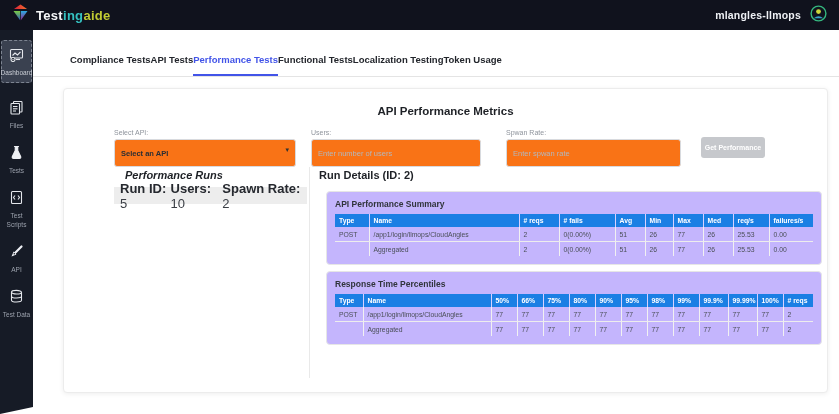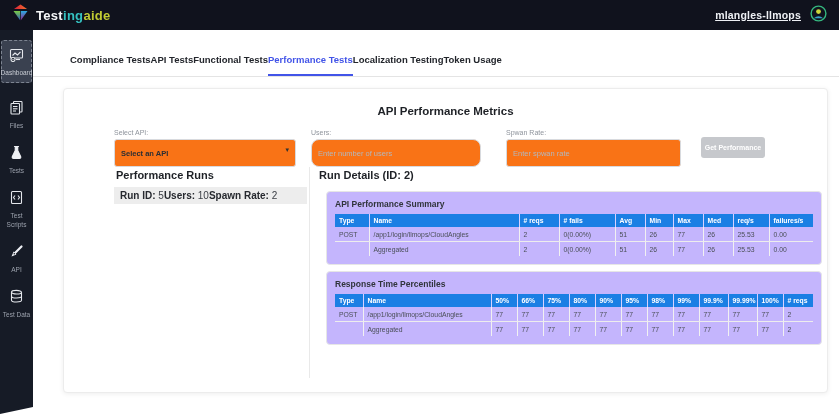--- a/index.html
+++ b/index.html
@@ -6,21 +6,21 @@
   html,body { width:839px; height:414px; overflow:hidden; font-family:"Liberation Sans",sans-serif; background:#fff; position:relative; }
 
   
   .header { position:absolute; top:0; left:0; width:839px; height:30px; background:#10121d; display:flex; align-items:center; justify-content:space-between; padding:0 12px; z-index:5; }
   .brand { display:flex; align-items:center; gap:7px; }
   .brand-name { font-size:13px; font-weight:bold; letter-spacing:.3px; }
   .brand-name .p1 { color:#f5f6f8; }
   .brand-name .p2 { color:#35c2c2; }
   .brand-name .p3 { color:#c0ca33; }
   .user-area { display:flex; align-items:center; gap:9px; }
-  .user-name { color:#eef0f4; font-size:10.5px; font-weight:bold; letter-spacing:.2px;text-decoration:underline; }
+  .user-name { color:#eef0f4; font-size:10.5px; font-weight:bold; letter-spacing:.2px; }
 
   
   .sidebar { position:absolute; top:30px; left:0; width:33px; height:377px; background:#161b26; display:flex; flex-direction:column; align-items:center; padding-top:10px; z-index:4; }
   .side-item { display:flex; flex-direction:column; align-items:center; gap:3px; margin-bottom:15px; width:31px; cursor:pointer; }
   .side-item .lbl { font-size:6.5px; color:#9ba1ac; text-align:center; line-height:1.25; width:33px; }
   .side-item.active { background:#3a4150; border:1px dashed #7d8491; border-radius:3px; padding:7px 1px 5px; margin-bottom:17px; }
   .side-item.active .lbl { color:#c9cdd4; }
   .corner-bl { position:absolute; left:0; top:407px; width:0; height:0; border-top:7px solid #161b26; border-right:33px solid transparent; }
   .grip-br { position:absolute; right:2px; bottom:2px; width:0; height:0; border-bottom:6px solid #9b9b9b; border-left:6px solid transparent; }
 
@@ -38,21 +38,21 @@
   .fld { position:absolute; height:28px; border:1px solid #d8dade; border-radius:3px; font-size:7.5px; color:#3e434b; padding:0 6px; background:#f97316; font-family:"Liberation Sans",sans-serif; }
   .fld::placeholder { color:#b3b7bd; }
   select.fld { appearance:none; -webkit-appearance:none; font-weight:bold; color:#2a2e34; }
   .sel-wrap { position:absolute; }
   .sel-caret { position:absolute; right:7px; top:7px; font-size:7px; color:#333; pointer-events:none; }
   .go-btn { position:absolute; left:637px; top:48px; width:64px; height:21px; background:#c6c8cc; color:#fff; border:none; border-radius:3px; font-size:7px; font-weight:bold; cursor:pointer; font-family:"Liberation Sans",sans-serif; }
 
   .col-sep { position:absolute; left:245px; top:78px; bottom:14px; width:1px; background:#e9e9e9; }
 
   .sec-title { position:absolute; font-size:11px; font-weight:bold; color:#1e2126; }
-  .run-row { position:absolute; left:50px; top:98px; width:193px; height:17px; background:#ededed; display:flex; align-items:center; justify-content:flex-start; padding:0 6px; font-size:10px; color:#3a3e45; cursor:pointer; }
+  .run-row { position:absolute; left:50px; top:98px; width:193px; height:17px; background:#ededed; display:flex; align-items:center; justify-content:flex-start; padding:0 6px; font-size:13px; color:#3a3e45; cursor:pointer; }
   .run-row b { color:#26292f; }
 
   .sub-card { position:absolute; left:262px; width:496px; border:1px solid #e6e6e6; border-radius:4px; padding:7px 8px 8px; background:#c4b5fd; }
   .sub-card-title { font-size:8.5px; font-weight:bold; color:#30343b; }
   table { width:100%; border-collapse:collapse; table-layout:fixed; margin-top:5px; }
   th { background:#1b7fe4; color:#fff; font-size:6.8px; font-weight:bold; text-align:left; padding:3px 4px; border-right:1px solid rgba(255,255,255,.35); white-space:nowrap; overflow:hidden; }
   th:last-child { border-right:none; }
   td { font-size:6.8px; color:#4a4f57; padding:3.5px 4px; border-bottom:1px solid #ededed; border-right:1px solid #f1f1f1; white-space:nowrap; overflow:hidden; }
   td:last-child { border-right:none; }
   tbody tr:last-child td { border-bottom:none; }
@@ -170,48 +170,48 @@
     <span class="lbl">Test Data</span>
   </div>
 </div>
 <div class="corner-bl"></div>
 <div class="grip-br"></div>
 
 <div class="main">
   <div class="tabbar">
     <div class="tab">Compliance Tests</div>
     <div class="tab">API Tests</div>
+    <div class="tab active">Performance Tests</div>
     <div class="tab">Functional Tests</div>
-    <div class="tab active">Performance Tests</div>
     <div class="tab">Localization Testing</div>
     <div class="tab">Token Usage</div>
   </div>
 
   <div class="card">
     <div class="card-title">API Performance Metrics</div>
 
     <span class="fld-label" style="left:50px; top:40px;">Select API:</span>
     <span class="sel-wrap" style="left:50px; top:50px; width:182px;">
       <select class="fld" style="position:static; width:182px;">
         <option>Select an API</option>
       </select>
       <span class="sel-caret">▾</span>
     </span>
 
     <span class="fld-label" style="left:247px; top:40px;">Users:</span>
-    <input class="fld" style="left: 247px; top: 50px; width: 170px; border-radius: 8px;" placeholder="Enter number of users">
+    <input class="fld" style="left: 247px; top: 50px; width: 170px;" placeholder="Enter number of users">
 
     <span class="fld-label" style="left:442px; top:40px;">Spwan Rate:</span>
     <input class="fld" style="left: 442px; top: 50px; width: 175px;" placeholder="Enter spwan rate">
 
     <button class="go-btn">Get Performance</button>
 
     <div class="col-sep"></div>
 
-    <div class="sec-title" style="left:52px; top:80px;">Performance Runs</div>
+    <div class="sec-title" style="left:61px; top:80px;font-style:italic;">Performance Runs</div>
     <div class="run-row">
       <span><b>Run ID:</b> <span>5</span></span>
       <span><b>Users:</b> <span>10</span></span>
       <span><b>Spawn Rate:</b> <span>2</span></span>
     </div>
 
     <div class="sec-title" style="left:255px; top:80px;">Run Details (ID: 2)</div>
 
     <div class="sub-card" style="top:102px;">
       <div class="sub-card-title">API Performance Summary</div>

